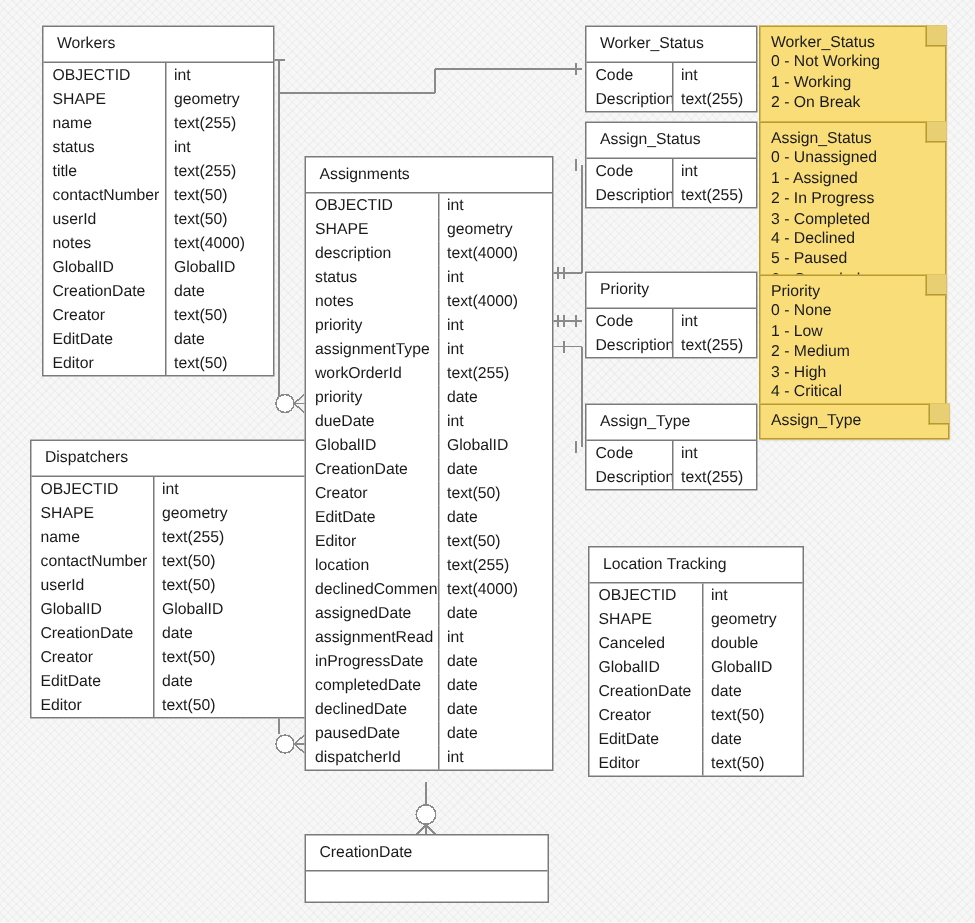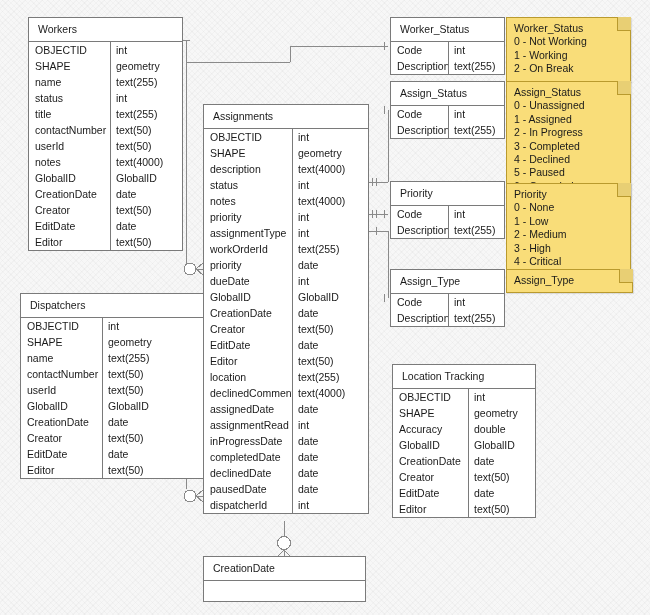--- a/index.html
+++ b/index.html
@@ -360,21 +360,21 @@
     <div class="rows">
         <div class="row">
           <div class="fname">OBJECTID</div>
           <div class="ftype">int</div>
         </div>
         <div class="row">
           <div class="fname">SHAPE</div>
           <div class="ftype">geometry</div>
         </div>
         <div class="row">
-          <div class="fname">Accuracy</div>
+          <div class="fname">Canceled</div>
           <div class="ftype">double</div>
         </div>
         <div class="row">
           <div class="fname">GlobalID</div>
           <div class="ftype">GlobalID</div>
         </div>
         <div class="row">
           <div class="fname">CreationDate</div>
           <div class="ftype">date</div>
         </div>

